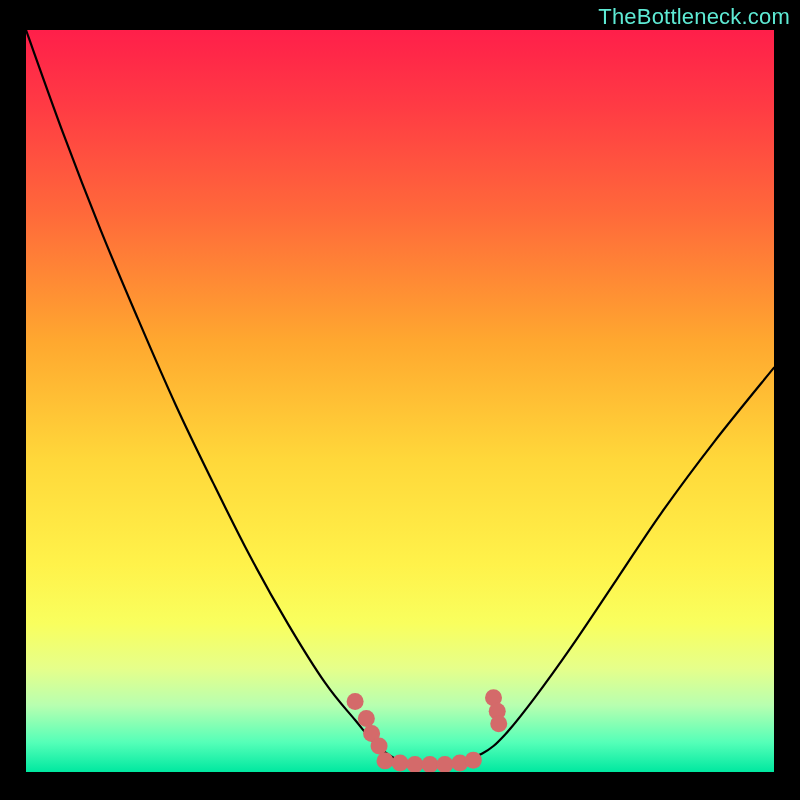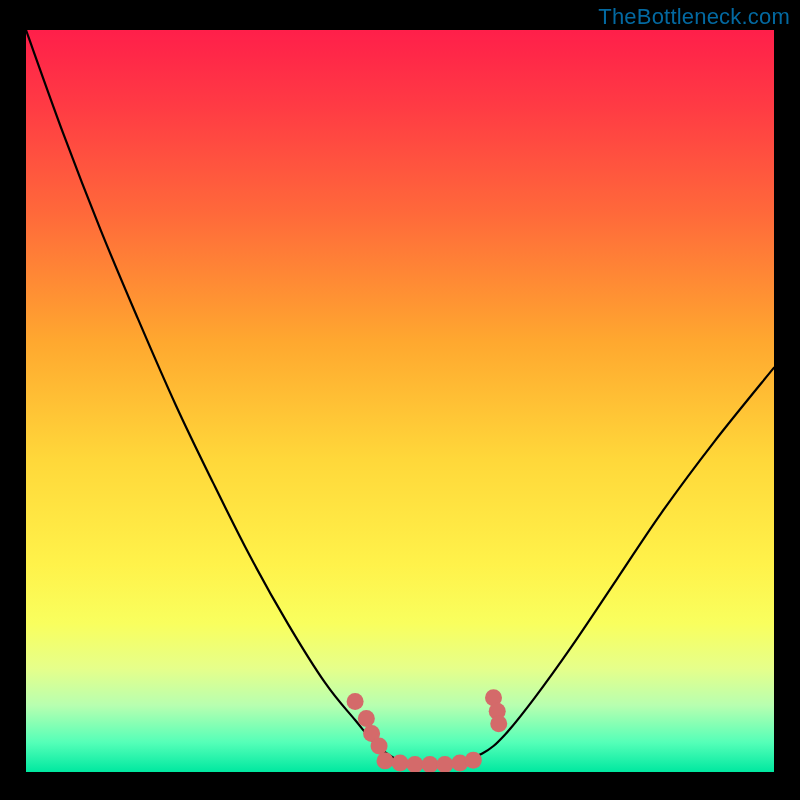--- a/index.html
+++ b/index.html
@@ -14,21 +14,21 @@
     position: relative;
     width: 800px;
     height: 800px;
     background: #000;
     box-sizing: border-box;
   }
   .attribution {
     position: absolute;
     top: 4px;
     right: 10px;
-    color: #0369a1;
+    color: #5eead4;
     font-size: 22px;
     font-weight: 400;
     letter-spacing: 0.2px;
     z-index: 5;
   }
   .plot-outer {
     position: absolute;
     left: 26px;
     top: 30px;
     width: 748px;

